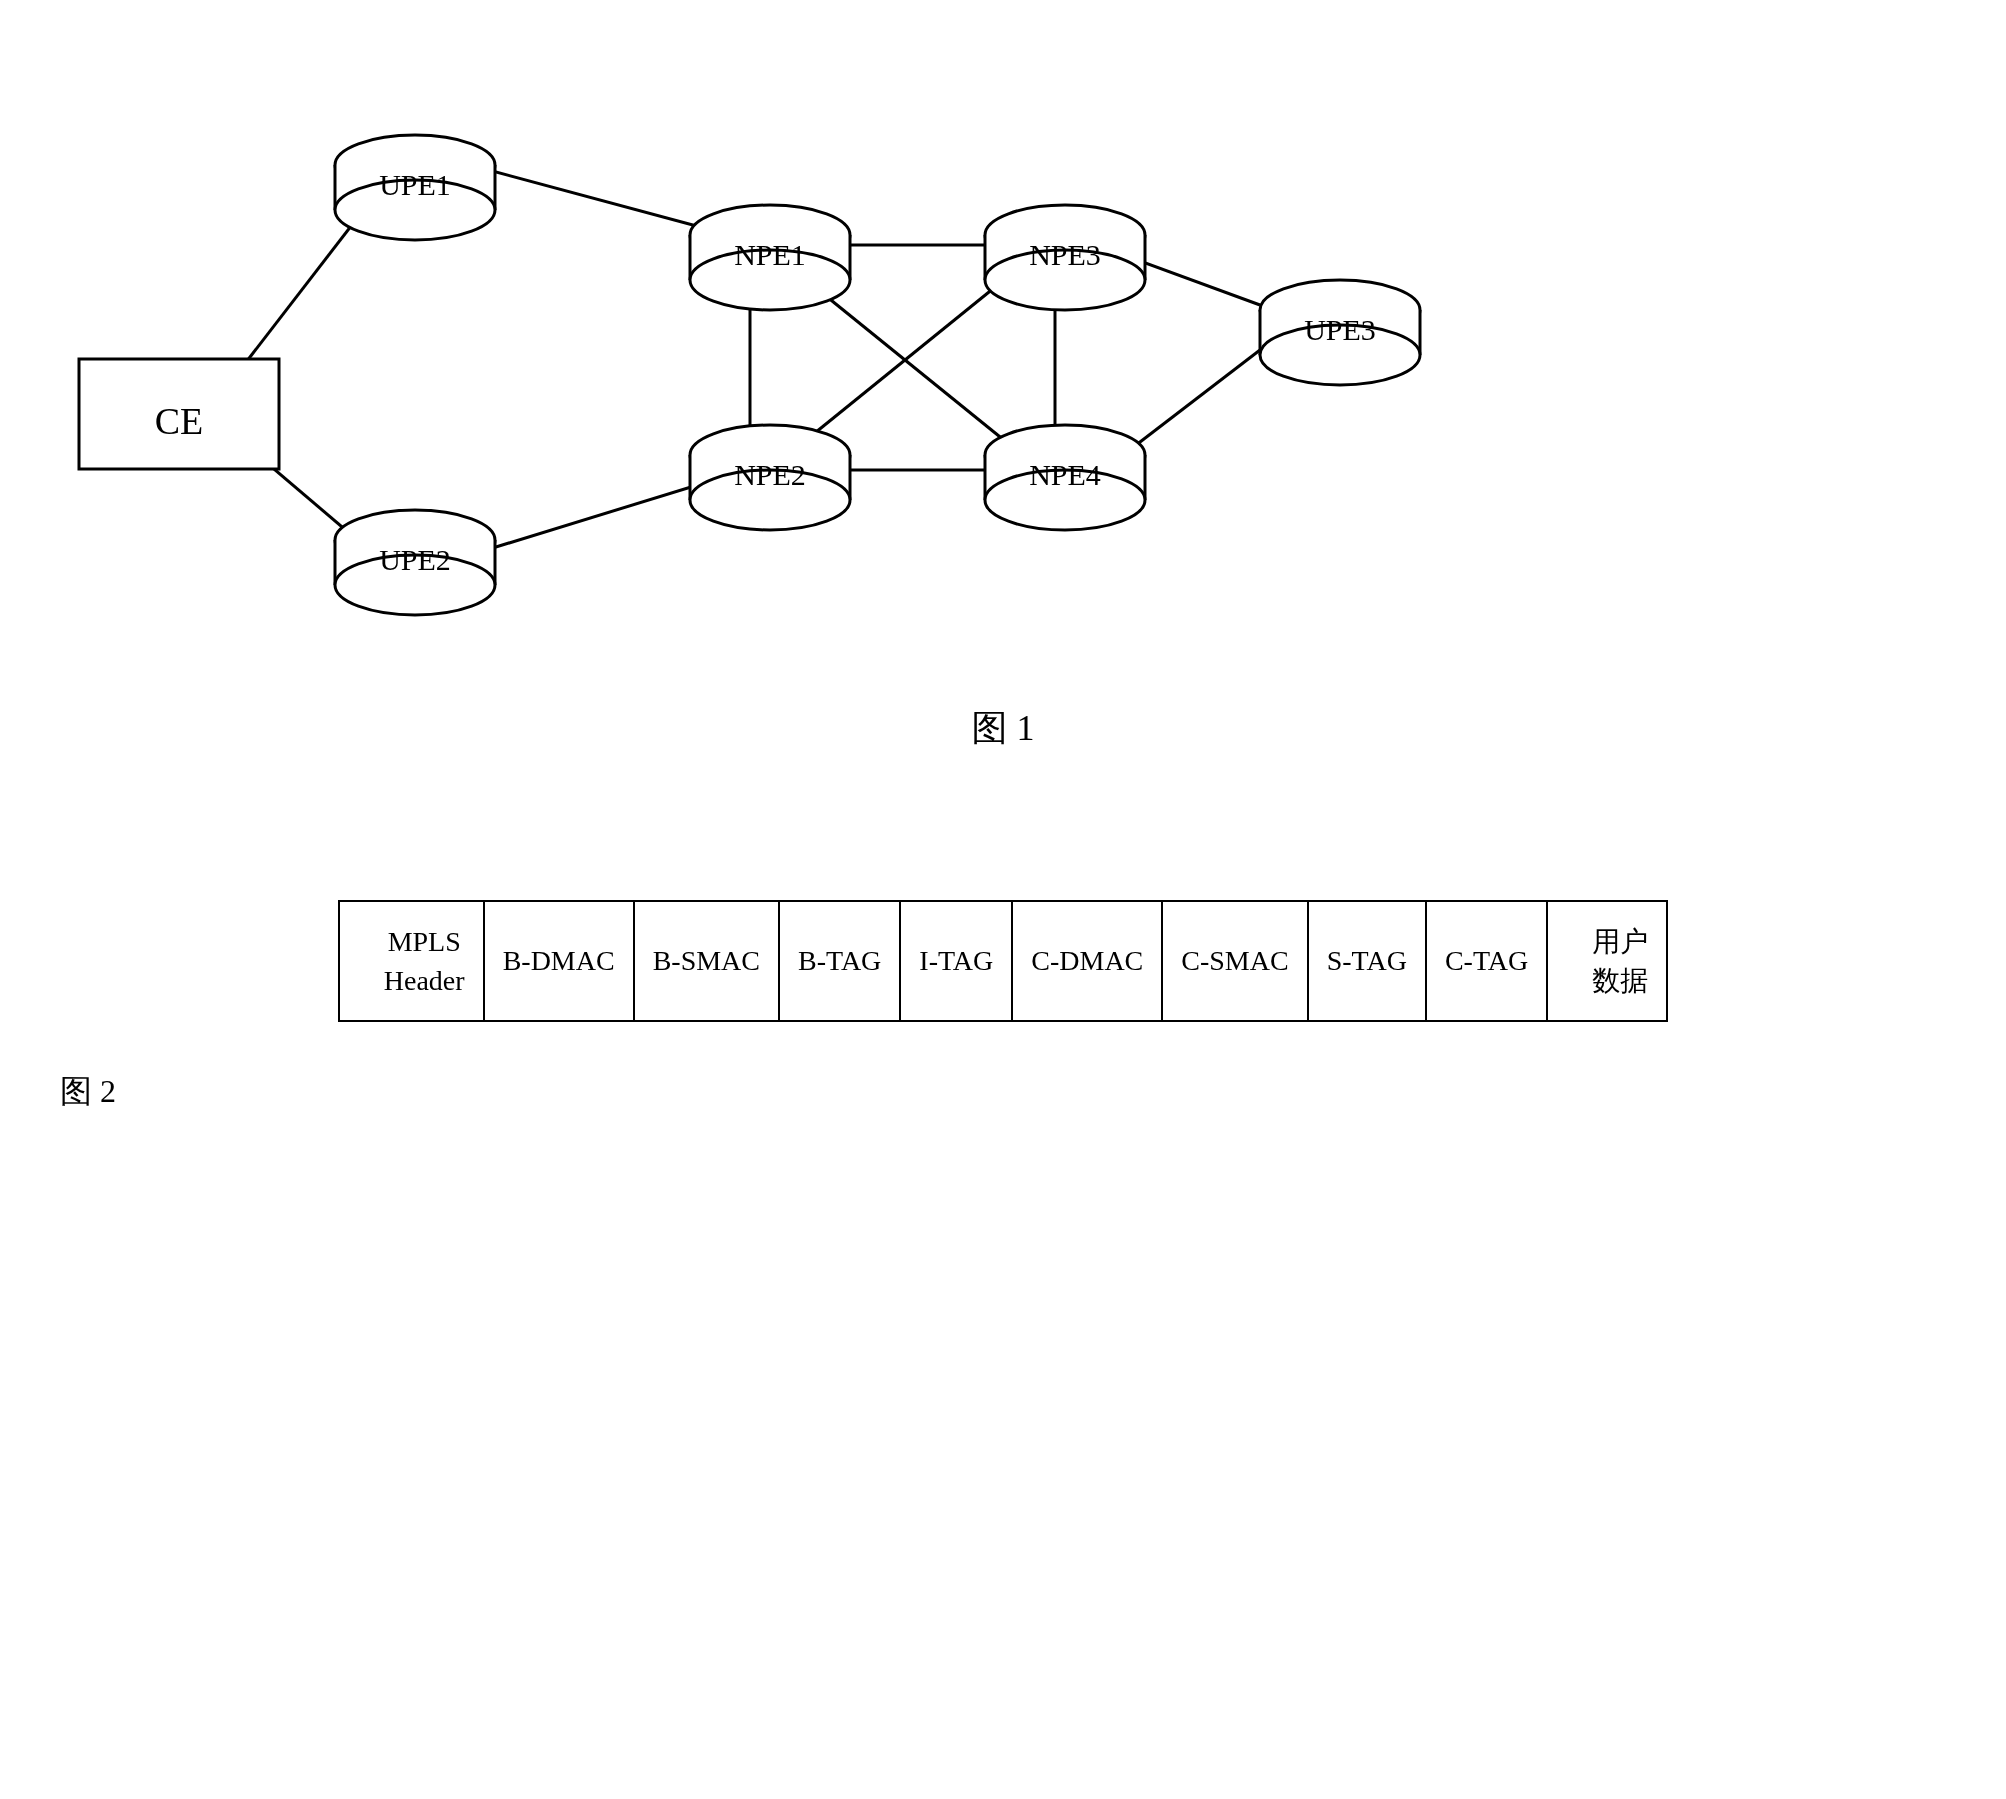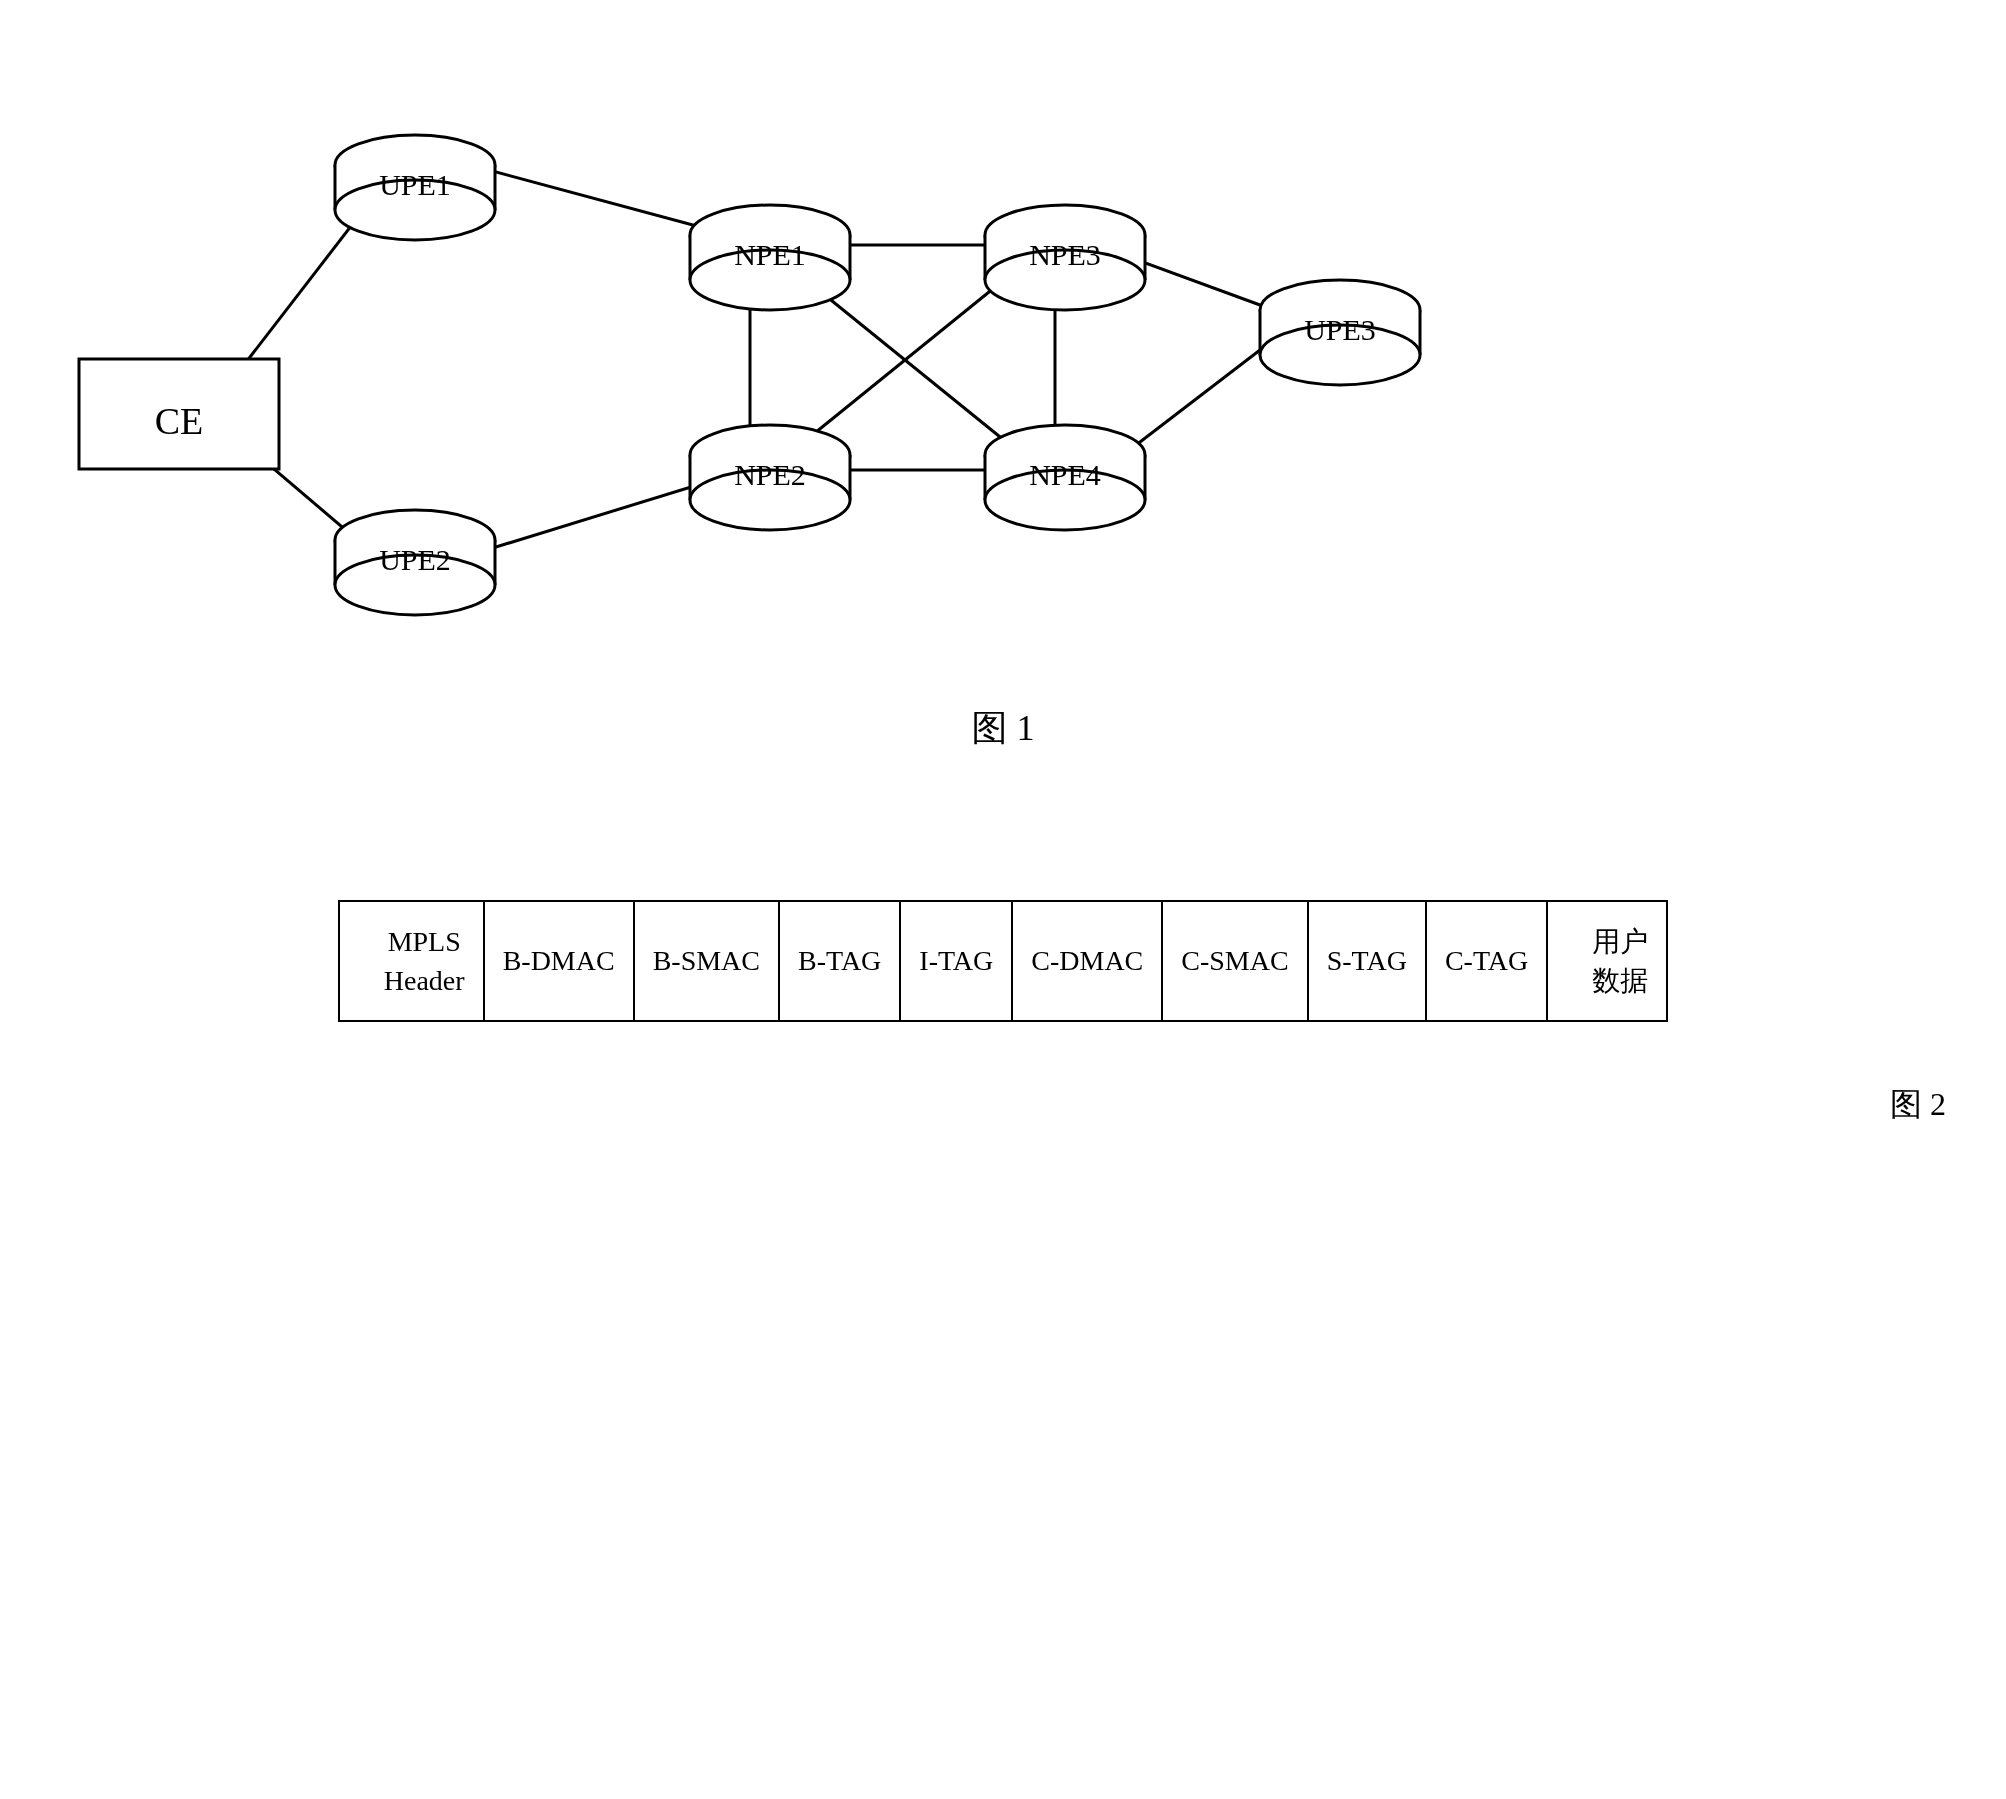--- a/index.html
+++ b/index.html
@@ -53,23 +53,23 @@
       vertical-align: middle;
       white-space: nowrap;
     }
 
     .header-table td.multiline {
       line-height: 1.4;
       padding-left: 44px;
     }
 
     .fig2-caption {
-      text-align: right;
+      text-align: left;
       font-size: 32px;
-      margin-top: 61px;
+      margin-top: 48px;
     }
   </style>
 </head>
 <body>
 
 <div class="page">
 
   <div class="figure1-container">
     <svg class="fig1-svg" viewBox="0 0 2006 780" xmlns="http://www.w3.org/2000/svg">
 

